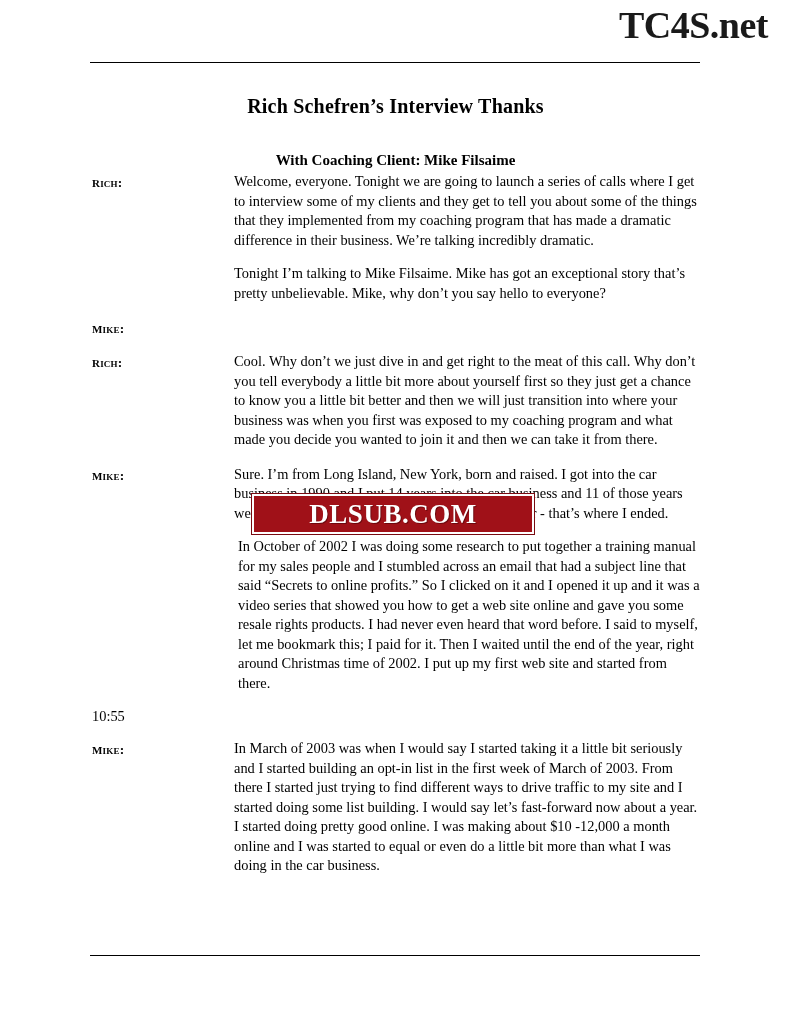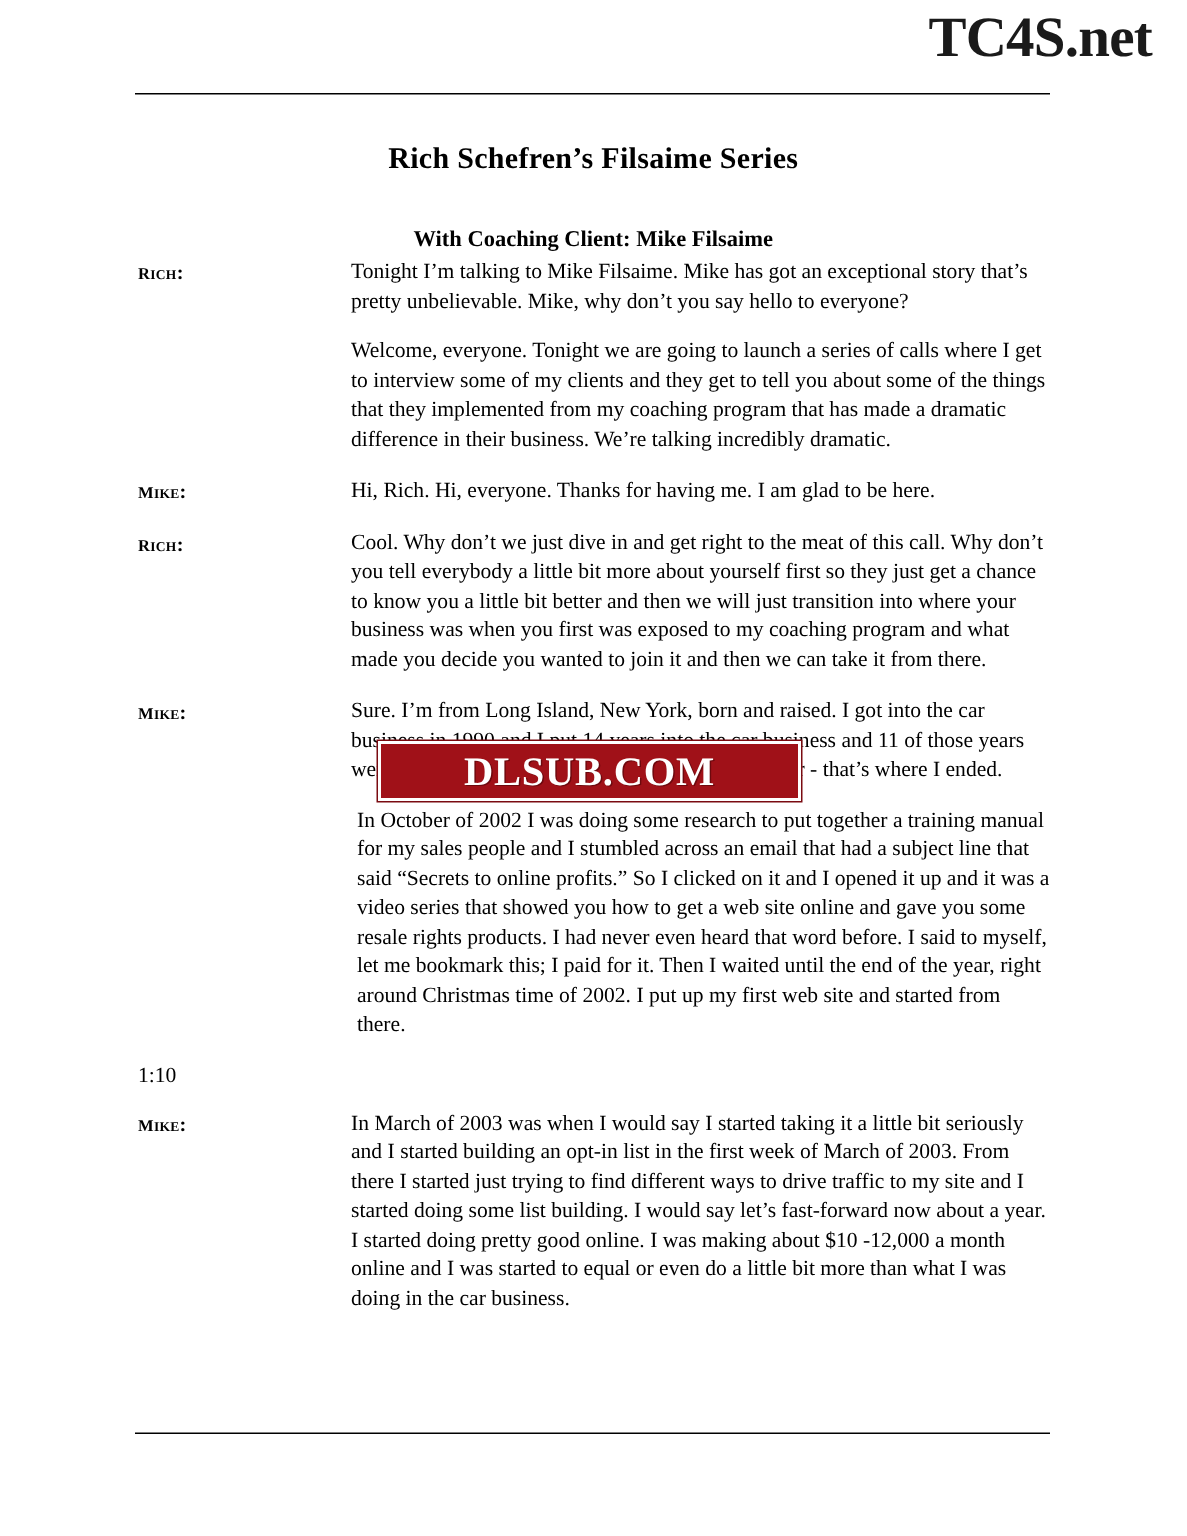--- a/index.html
+++ b/index.html
@@ -155,56 +155,53 @@
 </style>
 </head>
 <body>
 
 <div class="page">
 
   <div class="top-brand">TC4S.net</div>
 
   <div class="rule rule-top"></div>
 
-  <div class="doc-title">Rich Schefren’s Filsaime Series</div>
+  <div class="doc-title">Rich Schefren’s Interview Thanks</div>
   <div class="doc-subtitle">With Coaching Client: Mike Filsaime</div>
 
   <div class="transcript">
 
     <div class="turn">
       <div class="speaker">RICH:</div>
       <div class="speech">
+        <p>Welcome, everyone. Tonight we are going to launch a series of calls where I get to interview some of my clients and they get to tell you about some of the things that they implemented from my coaching program that has made a dramatic difference in their business. We’re talking incredibly dramatic.</p>
         <p>Tonight I’m talking to Mike Filsaime. Mike has got an exceptional story that’s pretty unbelievable. Mike, why don’t you say hello to everyone?</p>
-        <p>Welcome, everyone. Tonight we are going to launch a series of calls where I get to interview some of my clients and they get to tell you about some of the things that they implemented from my coaching program that has made a dramatic difference in their business. We’re talking incredibly dramatic.</p>
       </div>
     </div>
 
     <div class="turn">
       <div class="speaker">MIKE:</div>
-      <div class="speech">
-        <p>Hi, Rich. Hi, everyone. Thanks for having me. I am glad to be here.</p>
-      </div>
     </div>
 
     <div class="turn">
       <div class="speaker">RICH:</div>
       <div class="speech">
         <p>Cool. Why don’t we just dive in and get right to the meat of this call. Why don’t you tell everybody a little bit more about yourself first so they just get a chance to know you a little bit better and then we will just transition into where your business was when you first was exposed to my coaching program and what made you decide you wanted to join it and then we can take it from there.</p>
       </div>
     </div>
 
     <div class="turn">
       <div class="speaker">MIKE:</div>
       <div class="speech">
         <p>Sure. I’m from Long Island, New York, born and raised. I got into the car business in 1990 and I put 14 years into the car business and 11 of those years were in either sales management or general manager - that’s where I ended.</p>
         <p class="indented">In October of 2002 I was doing some research to put together a training manual for my sales people and I stumbled across an email that had a subject line that said “Secrets to online profits.” So I clicked on it and I opened it up and it was a video series that showed you how to get a web site online and gave you some resale rights products. I had never even heard that word before. I said to myself, let me bookmark this; I paid for it. Then I waited until the end of the year, right around Christmas time of 2002. I put up my first web site and started from there.</p>
       </div>
     </div>
 
-    <div class="timestamp">1:10</div>
+    <div class="timestamp">10:55</div>
 
     <div class="turn">
       <div class="speaker">MIKE:</div>
       <div class="speech">
         <p>In March of 2003 was when I would say I started taking it a little bit seriously and I started building an opt-in list in the first week of March of 2003. From there I started just trying to find different ways to drive traffic to my site and I started doing some list building. I would say let’s fast-forward now about a year. I started doing pretty good online. I was making about $10 -12,000 a month online and I was started to equal or even do a little bit more than what I was doing in the car business.</p>
       </div>
     </div>
 
   </div>
 

